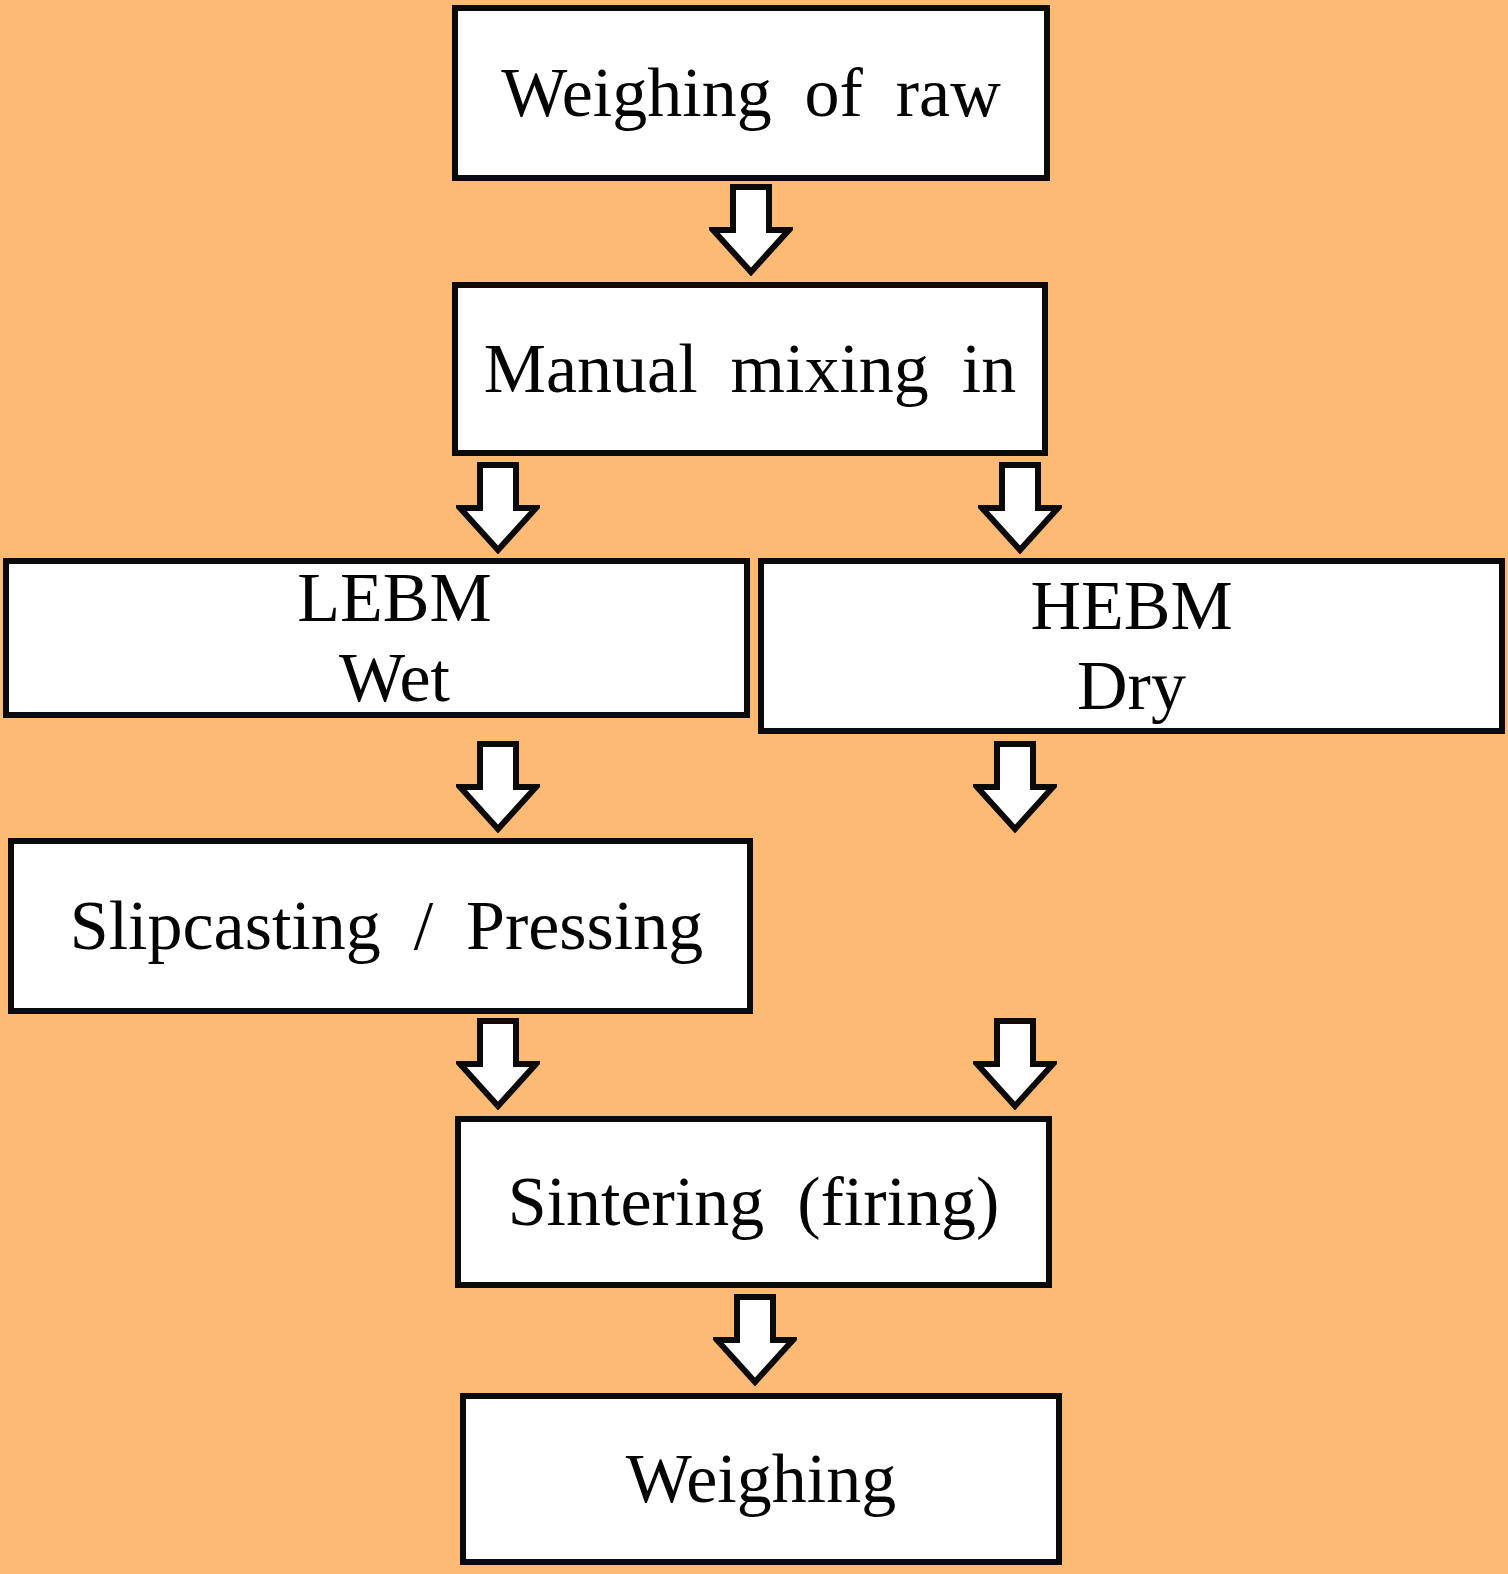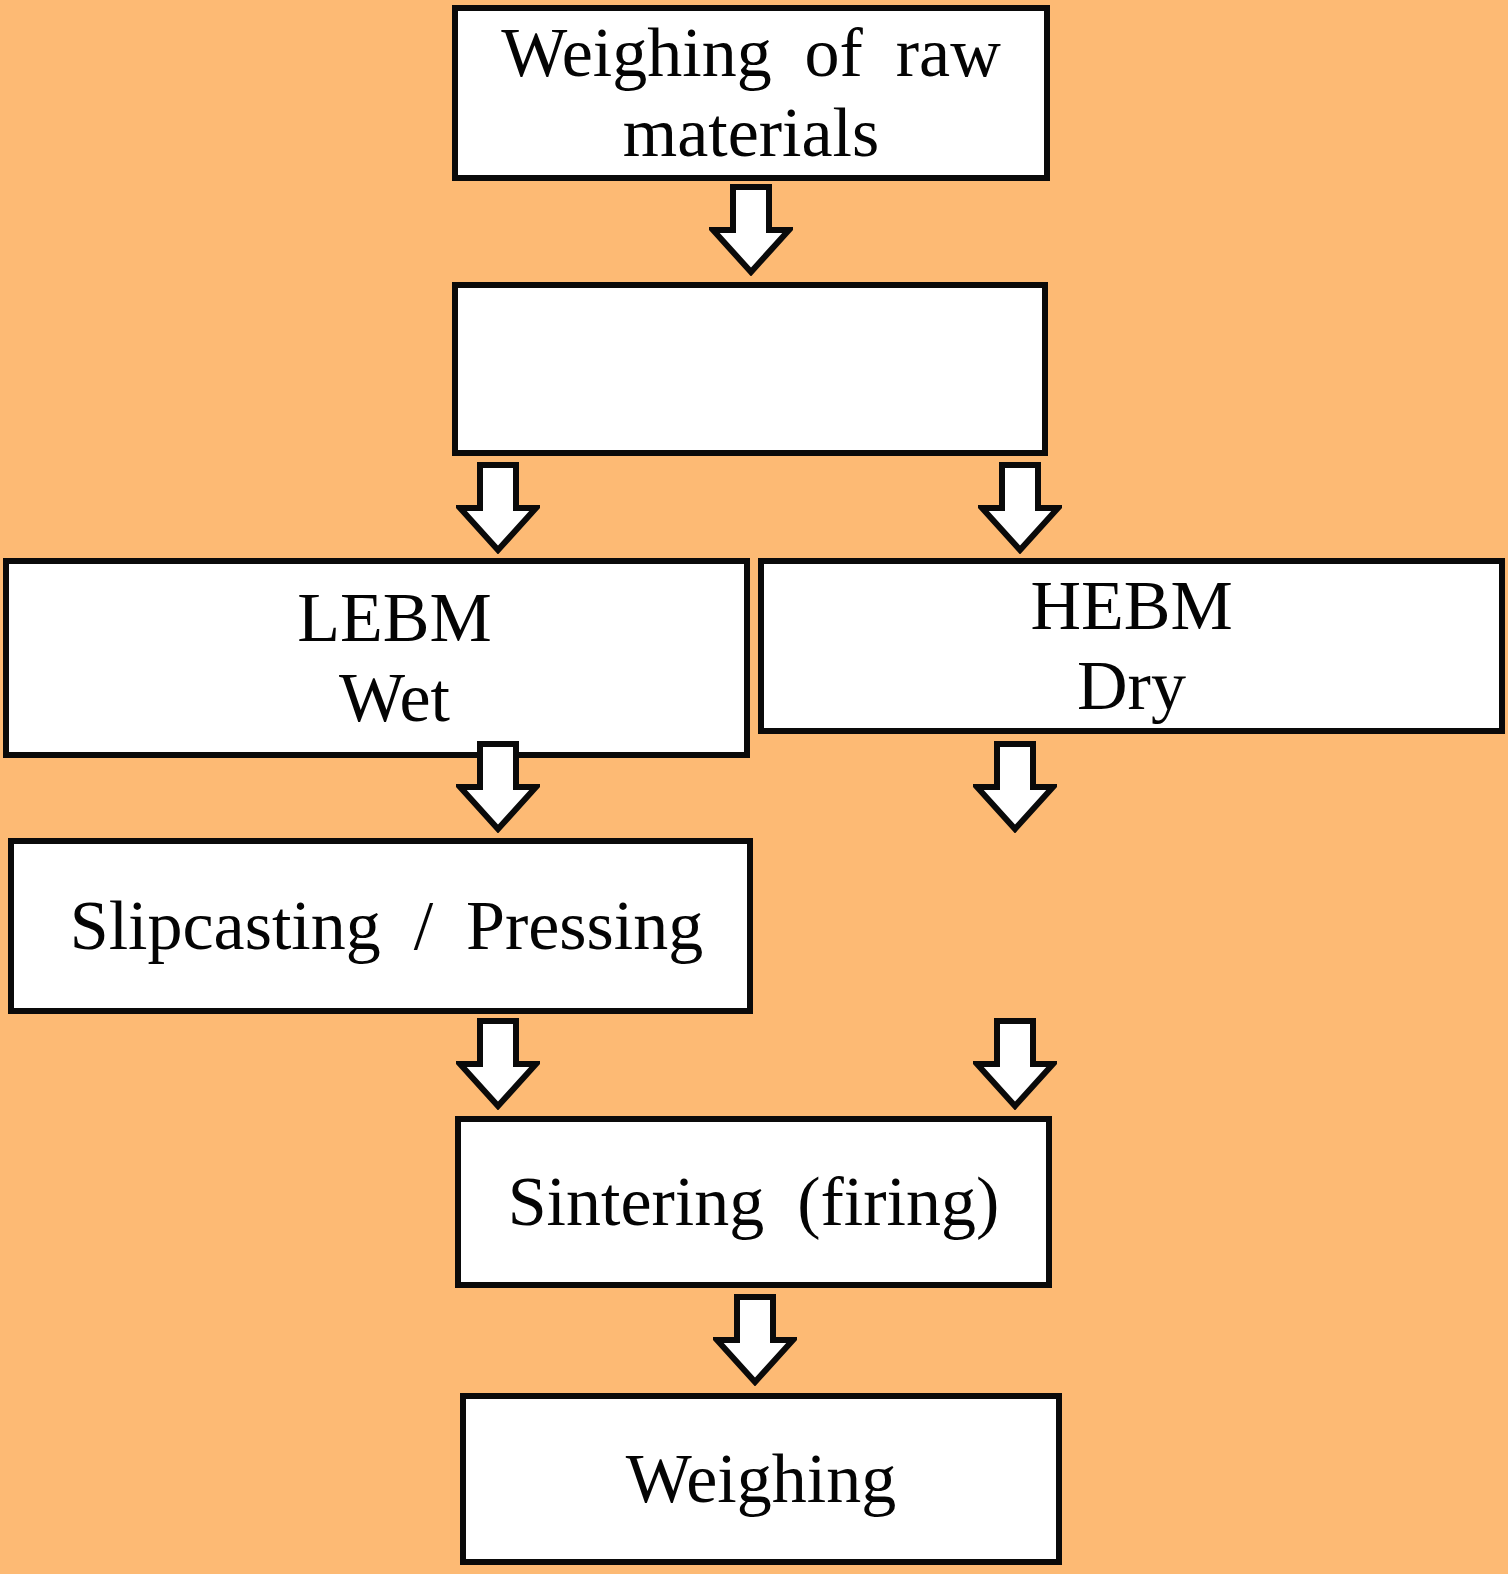--- a/index.html
+++ b/index.html
@@ -29,21 +29,21 @@
     font-size: 70px;
     word-spacing: 0.22em;
   }
   .node .line {
     line-height: 80px;
     white-space: nowrap;
   }
   
   .box-weighing    { left: 452px; top: 5px;    width: 598px; height: 176px; }
   .box-mixing      { left: 452px; top: 282px;  width: 596px; height: 174px; }
-  .box-lebm        { left: 3px;   top: 558px;  width: 747px; height: 200px; padding-left: 36px; }
+  .box-lebm        { left: 3px;   top: 558px;  width: 747px; height: 160px; padding-left: 36px; }
   .box-hebm        { left: 758px; top: 558px;  width: 747px; height: 176px; }
   .box-slipcasting { left: 8px;   top: 838px;  width: 745px; height: 176px; padding-left: 12px; }
   .box-pressing    { left: 758px; top: 838px;  width: 747px; height: 176px; }
   .box-sintering   { left: 455px; top: 1116px; width: 597px; height: 172px; }
   .box-polishing   { left: 460px; top: 1393px; width: 602px; height: 172px; }
 
   .arrow {
     position: absolute;
     width: 84px;
     height: 92px;
@@ -59,24 +59,24 @@
   .arrow-a4r { left: 973px; top: 1018px; }
   .arrow-a5  { left: 713px; top: 1294px; }
 </style>
 </head>
 <body>
 
 <div id="canvas">
 
   <div class="node box-weighing">
     <div class="line">Weighing of raw</div>
-    <div class="line">materials</div>
   </div>
 
   <div class="node box-mixing">
+    <div class="line">Manual mixing in</div>
   </div>
 
   <div class="node box-lebm">
     <div class="line">LEBM</div>
     <div class="line">Wet</div>
   </div>
 
   <div class="node box-hebm">
     <div class="line">HEBM</div>
     <div class="line">Dry</div>

